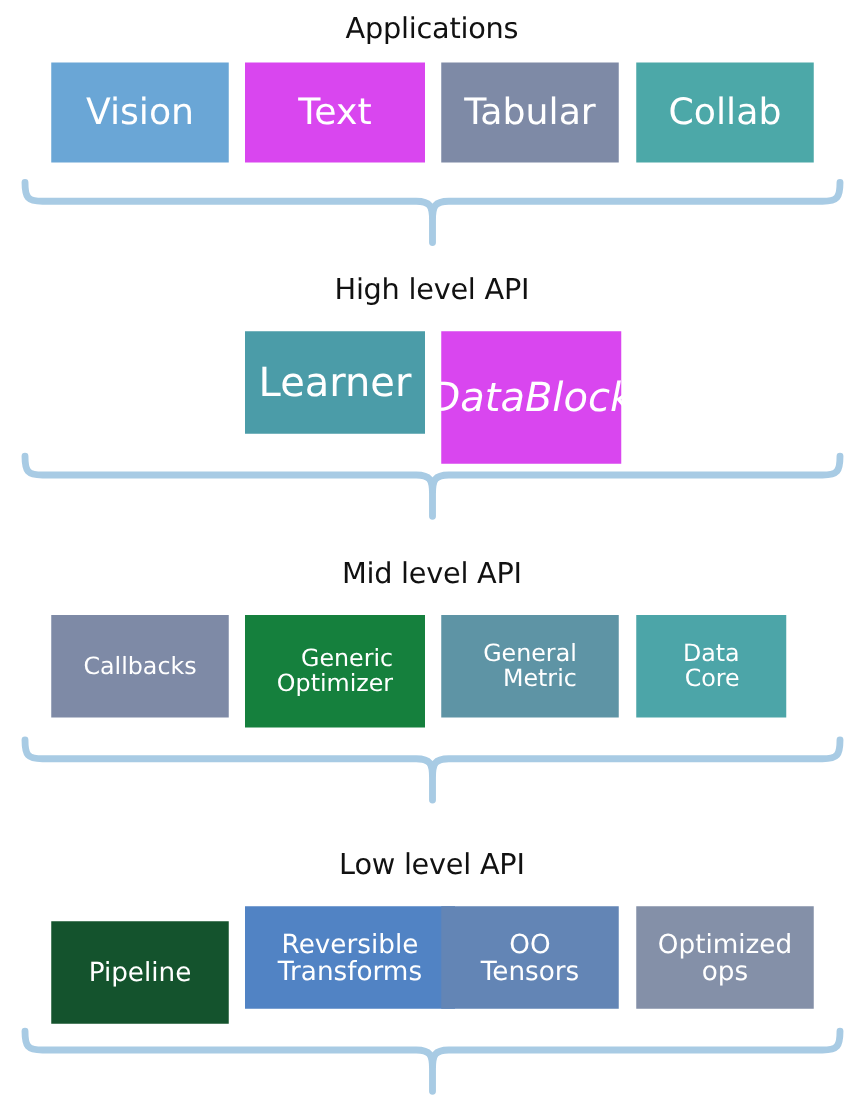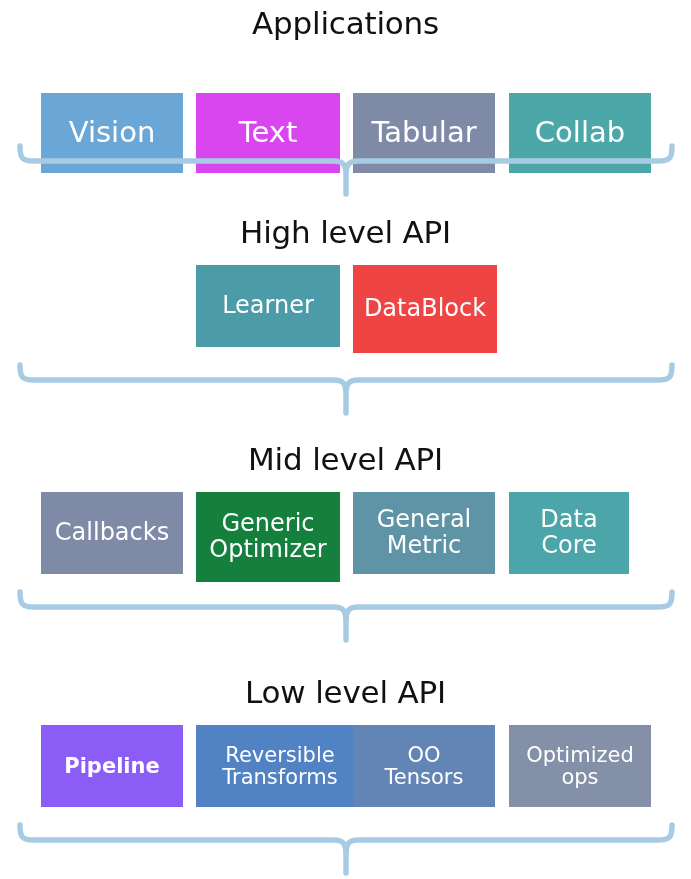--- a/index.html
+++ b/index.html
@@ -30,21 +30,21 @@
     width: 691px;
   }
 
   
   .layer-title {
     width: 691px;
     text-align: center;
     color: #111111;
     font-family: "DejaVu Sans", "Liberation Sans", sans-serif;
     font-weight: 400;
-    font-size: 31px;
+    font-size: 23px;
     line-height: 38px;
     letter-spacing: -0.2px;
     white-space: nowrap;
   }
 
   
   .box-row {
     position: relative;
     width: 691px;
     height: 82px;
@@ -59,23 +59,23 @@
     text-align: center;
     color: #ffffff;
     font-family: "DejaVu Sans", "Liberation Sans", sans-serif;
     font-weight: 400;
     line-height: 1.07;
     padding: 0 2px;
     white-space: pre-line;
   }
 
   
-  .row-apps   .node { font-size: 29px; margin-top: 43px; }
-  .row-high   .node { font-size: 24px; }
-  .row-mid    .node { font-size: 24px; }
+  .row-apps   .node { font-size: 29px; }
+  .row-high   .node { font-size: 32px; }
+  .row-mid    .node { font-size: 19px; text-align: right; }
   .row-low    .node { font-size: 21px; }
 
   
   .brace-wrap {
     position: absolute;
     left: 0;
     width: 691px;
     height: 56px;
     pointer-events: none;
   }
@@ -118,21 +118,21 @@
   </div>
 
   <div class="layer" style="top:213px;">
 
     <div class="layer-title" style="color: rgb(17, 17, 17);">High level API</div>
 
     <div class="box-row row-high" style="margin-top:14px;height:82px;">
 
       <div class="node" style="left: 196px; top: 0px; width: 144px; height: 82px; background-color: rgb(75, 156, 168); color: rgb(255, 255, 255);">Learner</div>
 
-      <div class="node" style="left: 353px; top: 0px; width: 144px; height: 88px; background-color: #ef4444; color: rgb(255, 255, 255);">DataBlock</div>
+      <div class="node" style="left: 353px; top: 0px; width: 144px; height: 106px; background-color: #d946ef; color: rgb(255, 255, 255); font-style: italic;">DataBlock</div>
     </div>
 
     <div class="brace-wrap" style="top:148px;">
       <svg width="691" height="56" viewBox="0 0 691 56" fill="none" xmlns="http://www.w3.org/2000/svg">
         <path d="M20 4
                  C20 16, 22 19, 34 19
                  L333 19
                  C344 19, 346 23, 346 34
                  L346 52
                  L346 34
@@ -175,21 +175,21 @@
       </svg>
     </div>
   </div>
 
   <div class="layer" style="top:673px;">
 
     <div class="layer-title" style="color: rgb(17, 17, 17);">Low level API</div>
 
     <div class="box-row row-low" style="margin-top:14px;height:82px;">
 
-      <div class="node" style="left: 41px; top: 0px; width: 142px; height: 82px; background-color: #8b5cf6; color: rgb(255, 255, 255); font-weight: bold;">Pipeline</div>
+      <div class="node" style="left: 41px; top: 12px; width: 142px; height: 82px; background-color: #14532d; color: rgb(255, 255, 255);">Pipeline</div>
 
       <div class="node" style="left: 196px; top: 0px; width: 168px; height: 82px; background-color: rgb(81, 131, 196); color: rgb(255, 255, 255);">Reversible
 Transforms</div>
 
       <div class="node" style="left: 353px; top: 0px; width: 142px; height: 82px; background-color: rgb(99, 133, 181); color: rgb(255, 255, 255);">OO
 Tensors</div>
 
       <div class="node" style="left: 509px; top: 0px; width: 142px; height: 82px; background-color: rgb(132, 144, 168); color: rgb(255, 255, 255);">Optimized
 ops</div>
     </div>

